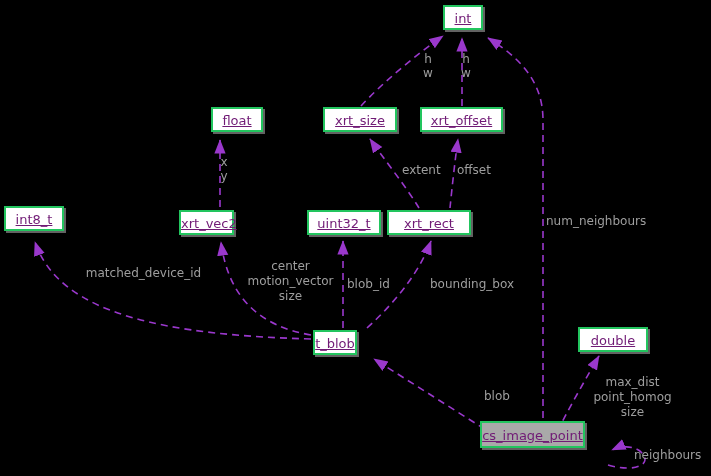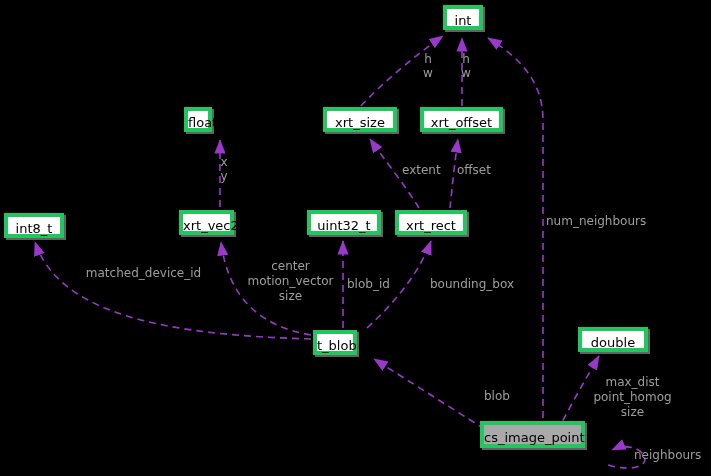--- a/index.html
+++ b/index.html
@@ -3,24 +3,24 @@
 <meta charset="utf-8">
 <style>
   html,body{margin:0;padding:0;background:#000;}
   #canvas{
     position:relative;width:711px;height:476px;background:#000;overflow:hidden;
     font-family:"DejaVu Sans","Liberation Sans",sans-serif;
   }
   #edges{position:absolute;left:0;top:0;width:711px;height:476px;}
   .node{
     position:absolute;box-sizing:border-box;height:25px;
-    background:#ffffff;border:4px solid #22c55e;
+    background:#ffffff;border:2px solid #22c55e;
     box-shadow:2px 2px 0 rgba(150,150,150,.65);
-    color:#000000;font-size:13px;line-height:23px;text-align:center;
-    white-space:nowrap;cursor:pointer;
+    color:#701a75;font-size:13px;line-height:23px;text-align:center;
+    white-space:nowrap;cursor:pointer;text-decoration:underline;
   }
   .node.focus{background:#a9a9a9;height:27px;line-height:25px;}
   .elabel{
     position:absolute;color:#9e9e9e;font-size:12px;line-height:14px;
     white-space:nowrap;
   }
   .elabel span{display:block;}
   .elabel.c{text-align:center;}
   .edge{fill:none;stroke:#9a38cc;stroke-width:1.6;stroke-dasharray:7 5;}
 </style>
@@ -44,27 +44,27 @@
     <path class="edge" d="M 311,335 C 258,326 228,296 221,242" marker-end="url(#ah)"></path>
     <path class="edge" d="M 343,328 L 343,241" marker-end="url(#ah)"></path>
     <path class="edge" d="M 367,328 C 400,298 421,268 431,241" marker-end="url(#ah)"></path>
     <path class="edge" d="M 311,339 C 170,335 60,316 35,242" marker-end="url(#ah)"></path>
     <path class="edge" d="M 505,442 L 374,359" marker-end="url(#ah)"></path>
     <path class="edge" d="M 552,442 C 565,415 585,380 599,356" marker-end="url(#ah)"></path>
     <path class="edge" d="M 608,465 C 636,473 652,464 642,453 C 636,446 623,445 612,450" marker-end="url(#ah)"></path>
   </svg>
 
   <div class="node" style="left:443px;top:5px;width:40px">int</div>
-  <div class="node" style="left:184px;top:107px;width:28px">float</div>
+  <div class="node" style="left:211px;top:107px;width:52px">float</div>
   <div class="node" style="left:323px;top:107px;width:74px">xrt_size</div>
   <div class="node" style="left:420px;top:107px;width:83px">xrt_offset</div>
-  <div class="node" style="left:4px;top:213px;width:60px">int8_t</div>
+  <div class="node" style="left:4px;top:206px;width:60px">int8_t</div>
   <div class="node" style="left:179px;top:210px;width:55px">xrt_vec2</div>
   <div class="node" style="left:307px;top:210px;width:74px">uint32_t</div>
-  <div class="node" style="left:395px;top:210px;width:72px">xrt_rect</div>
+  <div class="node" style="left:387px;top:210px;width:84px">xrt_rect</div>
   <div class="node" style="left:313px;top:330px;width:44px">t_blob</div>
   <div class="node" style="left:578px;top:327px;width:70px">double</div>
   <div class="node focus" style="left:480px;top:421px;width:105px">cs_image_point</div>
 
   <div class="elabel c" style="left:420px;top:52px;width:16px">
     <span>h</span>
     <span>w</span>
   </div>
   <div class="elabel c" style="left:458px;top:52px;width:16px">
     <span>h</span>

